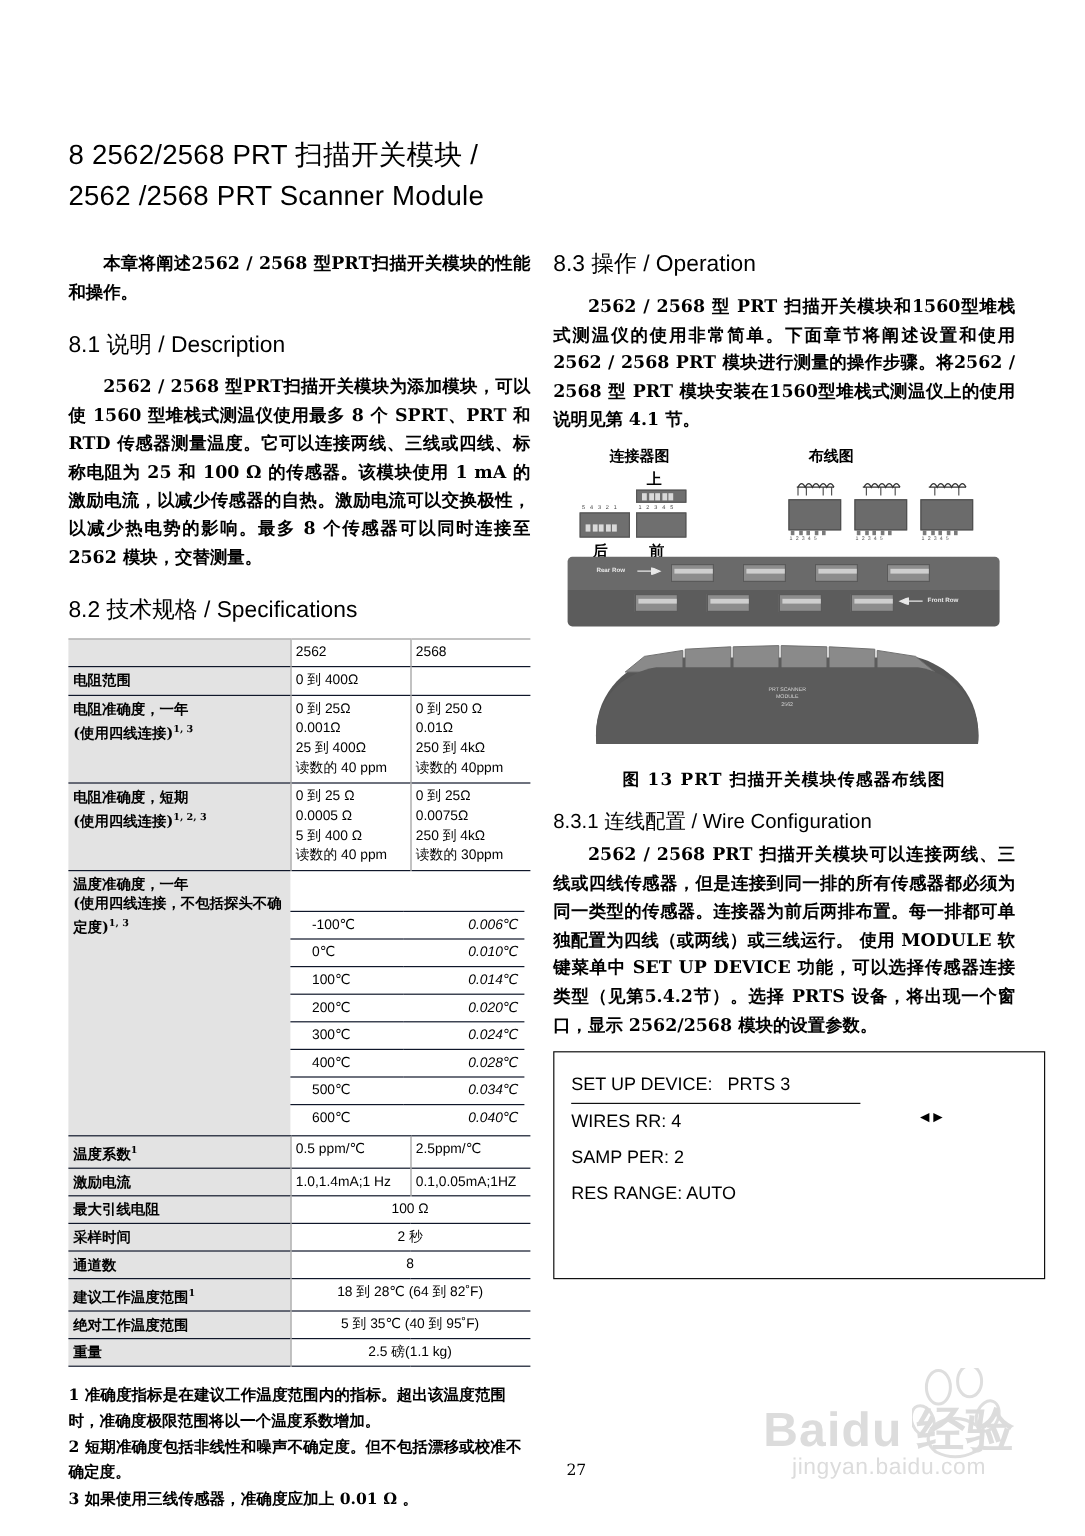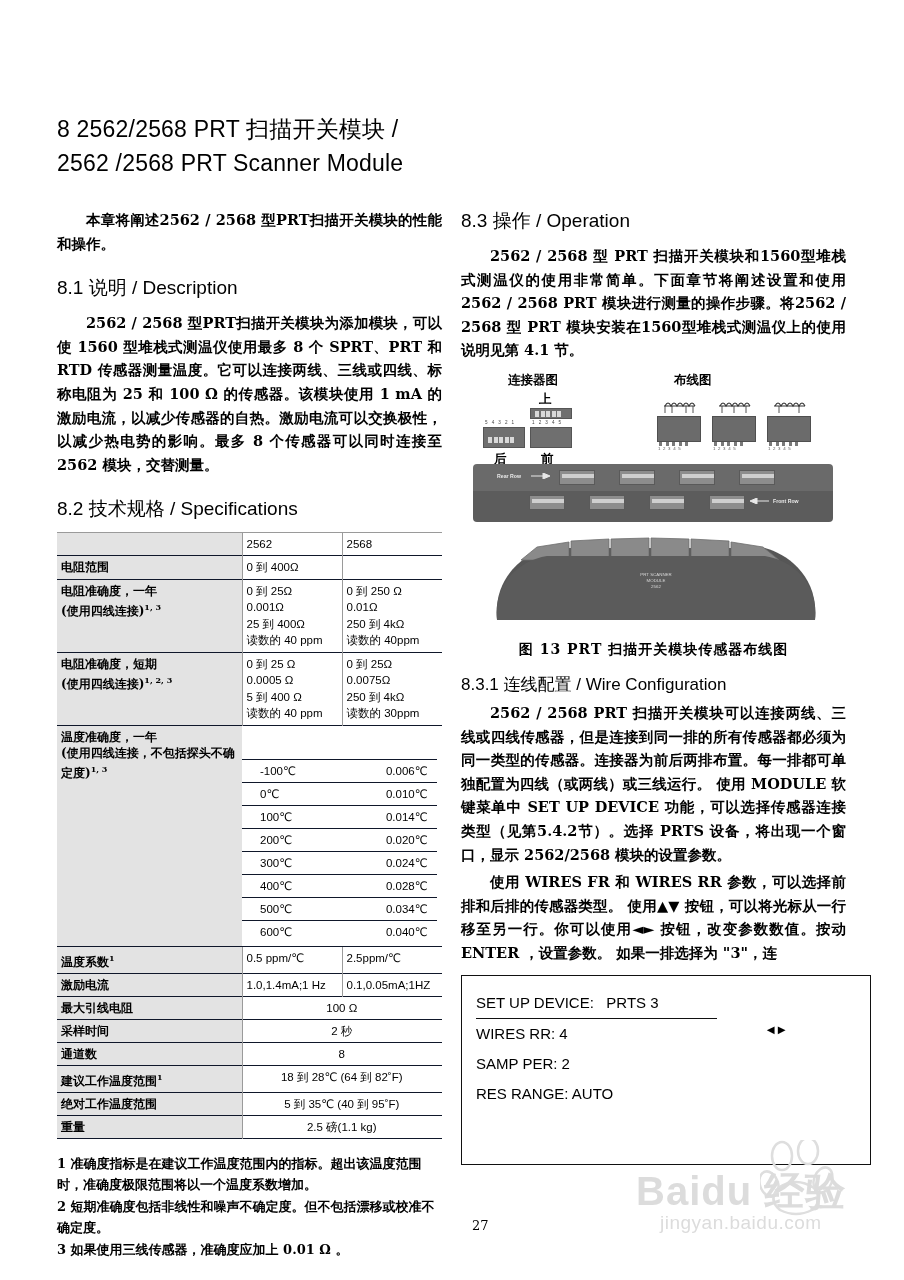--- a/index.html
+++ b/index.html
@@ -47,21 +47,21 @@
   table.spec tr.top td { border-top:1px solid #9a9a9a; }
   table.spec tr.hdr td { background:#e3e3e3; }
   table.spec tr.hdr td.v1, table.spec tr.hdr td.v2 { background:#ffffff; }
   .multi div { line-height:16.5px; }
   sup { font-size:8px; vertical-align:super; }
 
   
   .tempgrid { width:100%; border-collapse:collapse; }
   .tempgrid td { padding:0; line-height:16.5px; font-size:11.5px; border:0; }
   .tempgrid td.t { width:48%; padding-left:18px; }
-  .tempgrid td.a { width:52%; text-align:center; padding-left:46px; }
+  .tempgrid td.a { width:52%; text-align:right; padding-left:46px;font-style:italic; }
 
   
   .footnotes { margin-top:14px; font-family:"DejaVu Serif","Liberation Serif",serif;
                font-size:13px; line-height:21.5px; font-weight:700; }
   .footnotes div { margin-bottom:0; }
 
   
   .figure { position:relative; width:385px; height:265px; margin-top:10px; }
   .fig-caption { font-family:"DejaVu Serif","Liberation Serif",serif; font-weight:700;
                  font-size:14px; text-align:center; margin-top:4px; letter-spacing:1px; }
@@ -417,21 +417,20 @@
         <text x="165" y="52" font-size="4.4" fill="#d6d6d6" text-anchor="middle" font-family="Liberation Sans, sans-serif">MODULE</text>
         <text x="165" y="58" font-size="4.4" fill="#d6d6d6" text-anchor="middle" font-family="Liberation Sans, sans-serif">2562</text>
       </svg>
     </div>
 
     <div class="fig-caption">图 13     PRT 扫描开关模块传感器布线图</div>
 
     <div class="h3">8.3.1  连线配置 / Wire Configuration</div>
 
     <p class="body">2562 / 2568 PRT 扫描开关模块可以连接两线、三线或四线传感器，但是连接到同一排的所有传感器都必须为同一类型的传感器。连接器为前后两排布置。每一排都可单独配置为四线（或两线）或三线运行。 使用 MODULE 软键菜单中 SET UP DEVICE 功能，可以选择传感器连接类型（见第5.4.2节）。选择 PRTS 设备，将出现一个窗口，显示 2562/2568 模块的设置参数。</p>
-    <p class="body">使用 WIRES FR 和 WIRES RR 参数，可以选择前排和后排的传感器类型。 使用▲▼ 按钮，可以将光标从一行移至另一行。你可以使用◄► 按钮，改变参数数值。按动 ENTER ，设置参数。 如果一排选择为 "3"，连</p>
 
     <div class="lcd">
       <div class="line">
         <span class="hdr">
           <span>SET UP DEVICE:</span>
           &nbsp;&nbsp;<span>PRTS 3</span>
         </span>
       </div>
       <div class="arrows">◄►</div>
       <div class="line">WIRES RR: 4</div>

